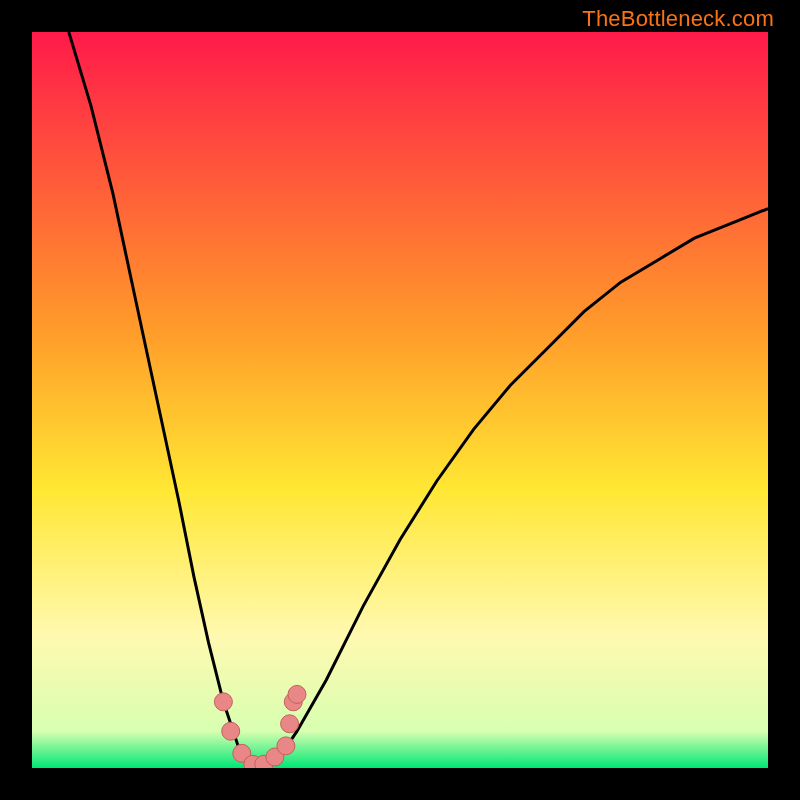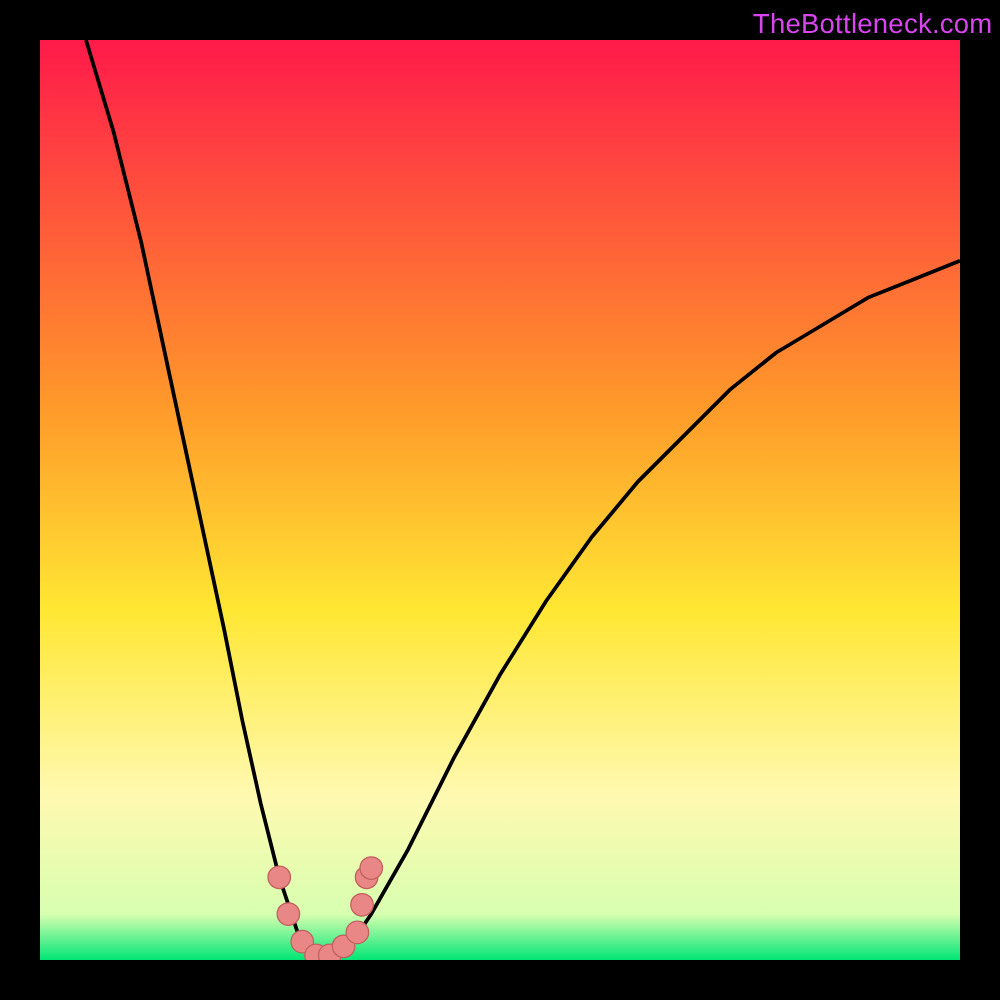--- a/index.html
+++ b/index.html
@@ -23,22 +23,22 @@
     position: absolute;
     top: 32px;
     left: 32px;
     width: 736px;
     height: 736px;
     overflow: visible;
   }
   .watermark {
     position: absolute;
     top: 6px;
-    right: 6px;
-    color: #d946ef;
+    right: 26px;
+    color: #f97316;
     font-family: Arial, sans-serif;
     font-size: 22px;
     font-weight: 500;
     letter-spacing: 0.2px;
   }
   svg {
     display: block;
   }
 </style>
 </head>

